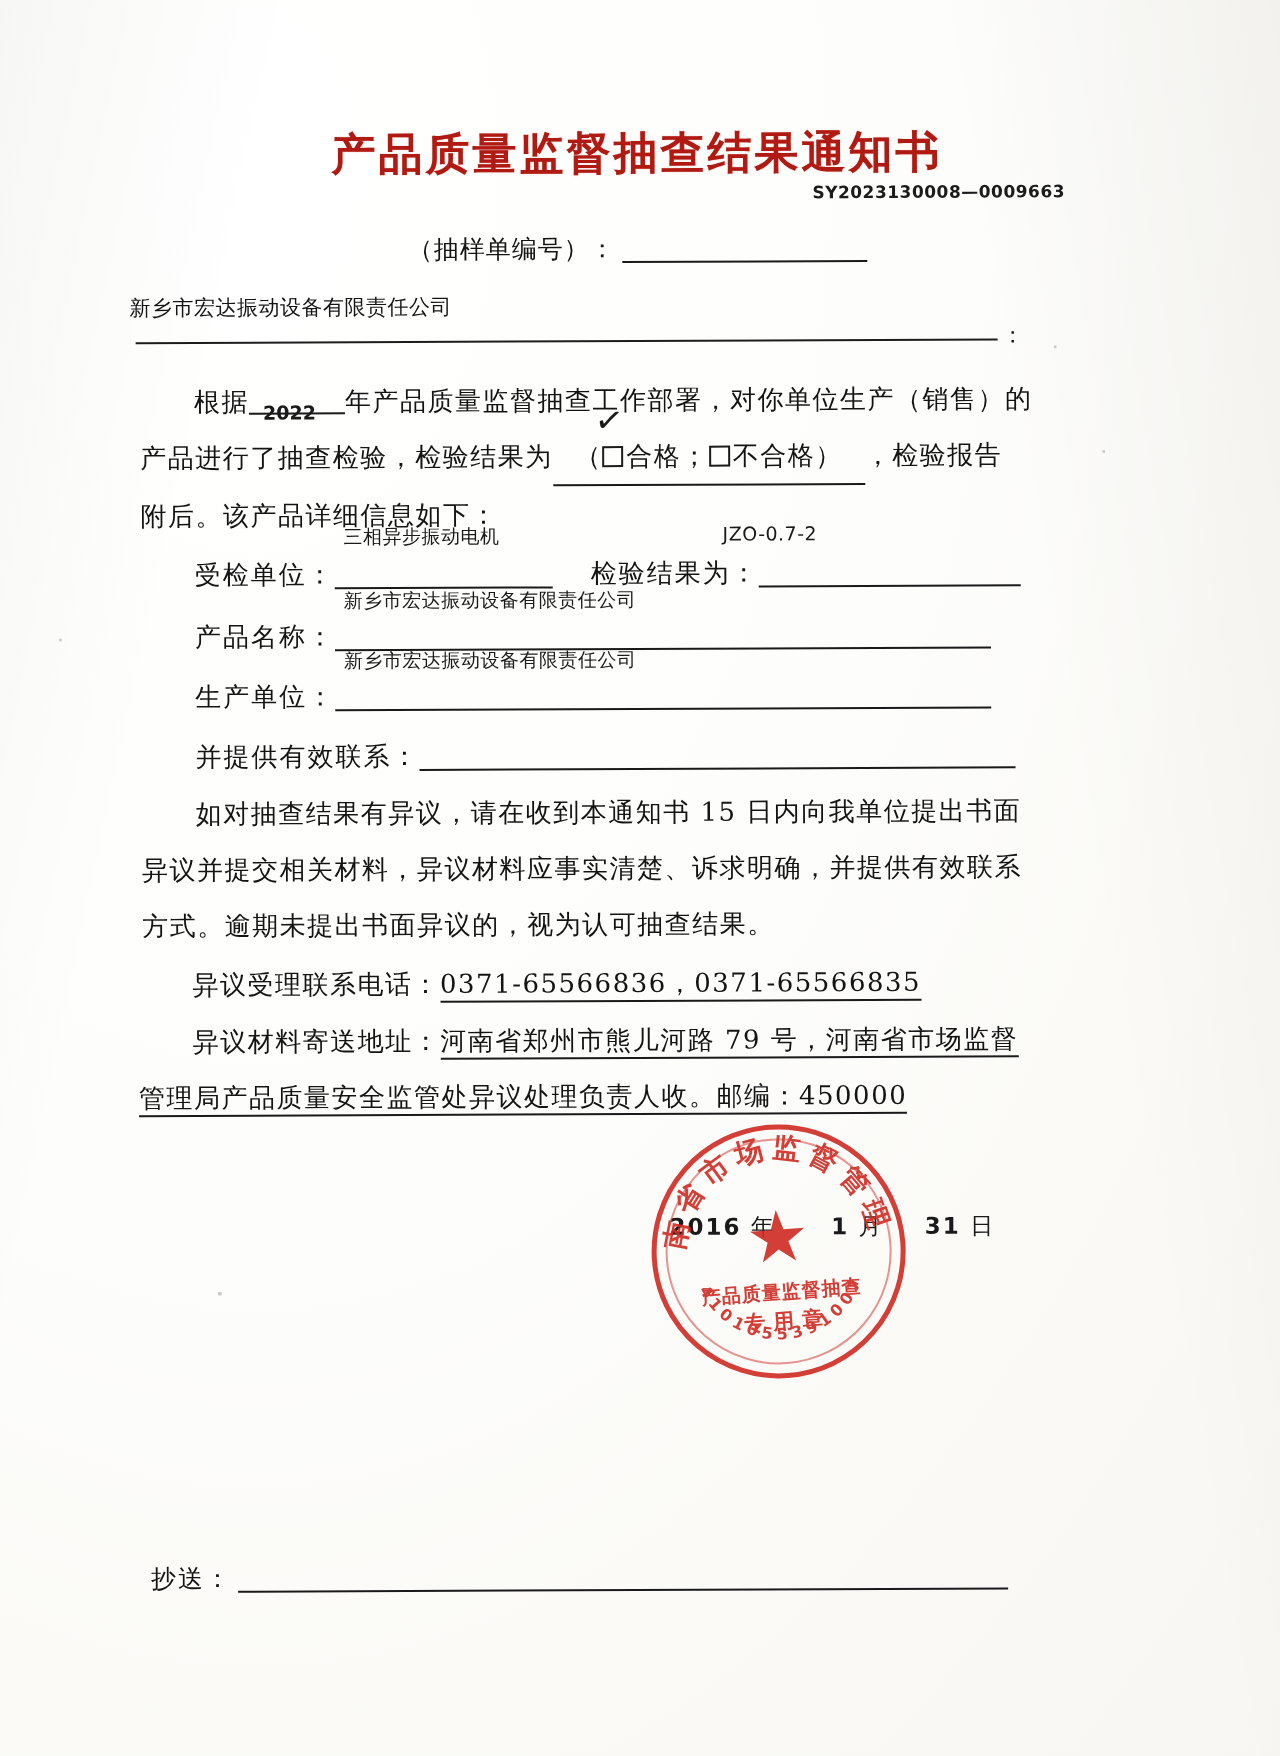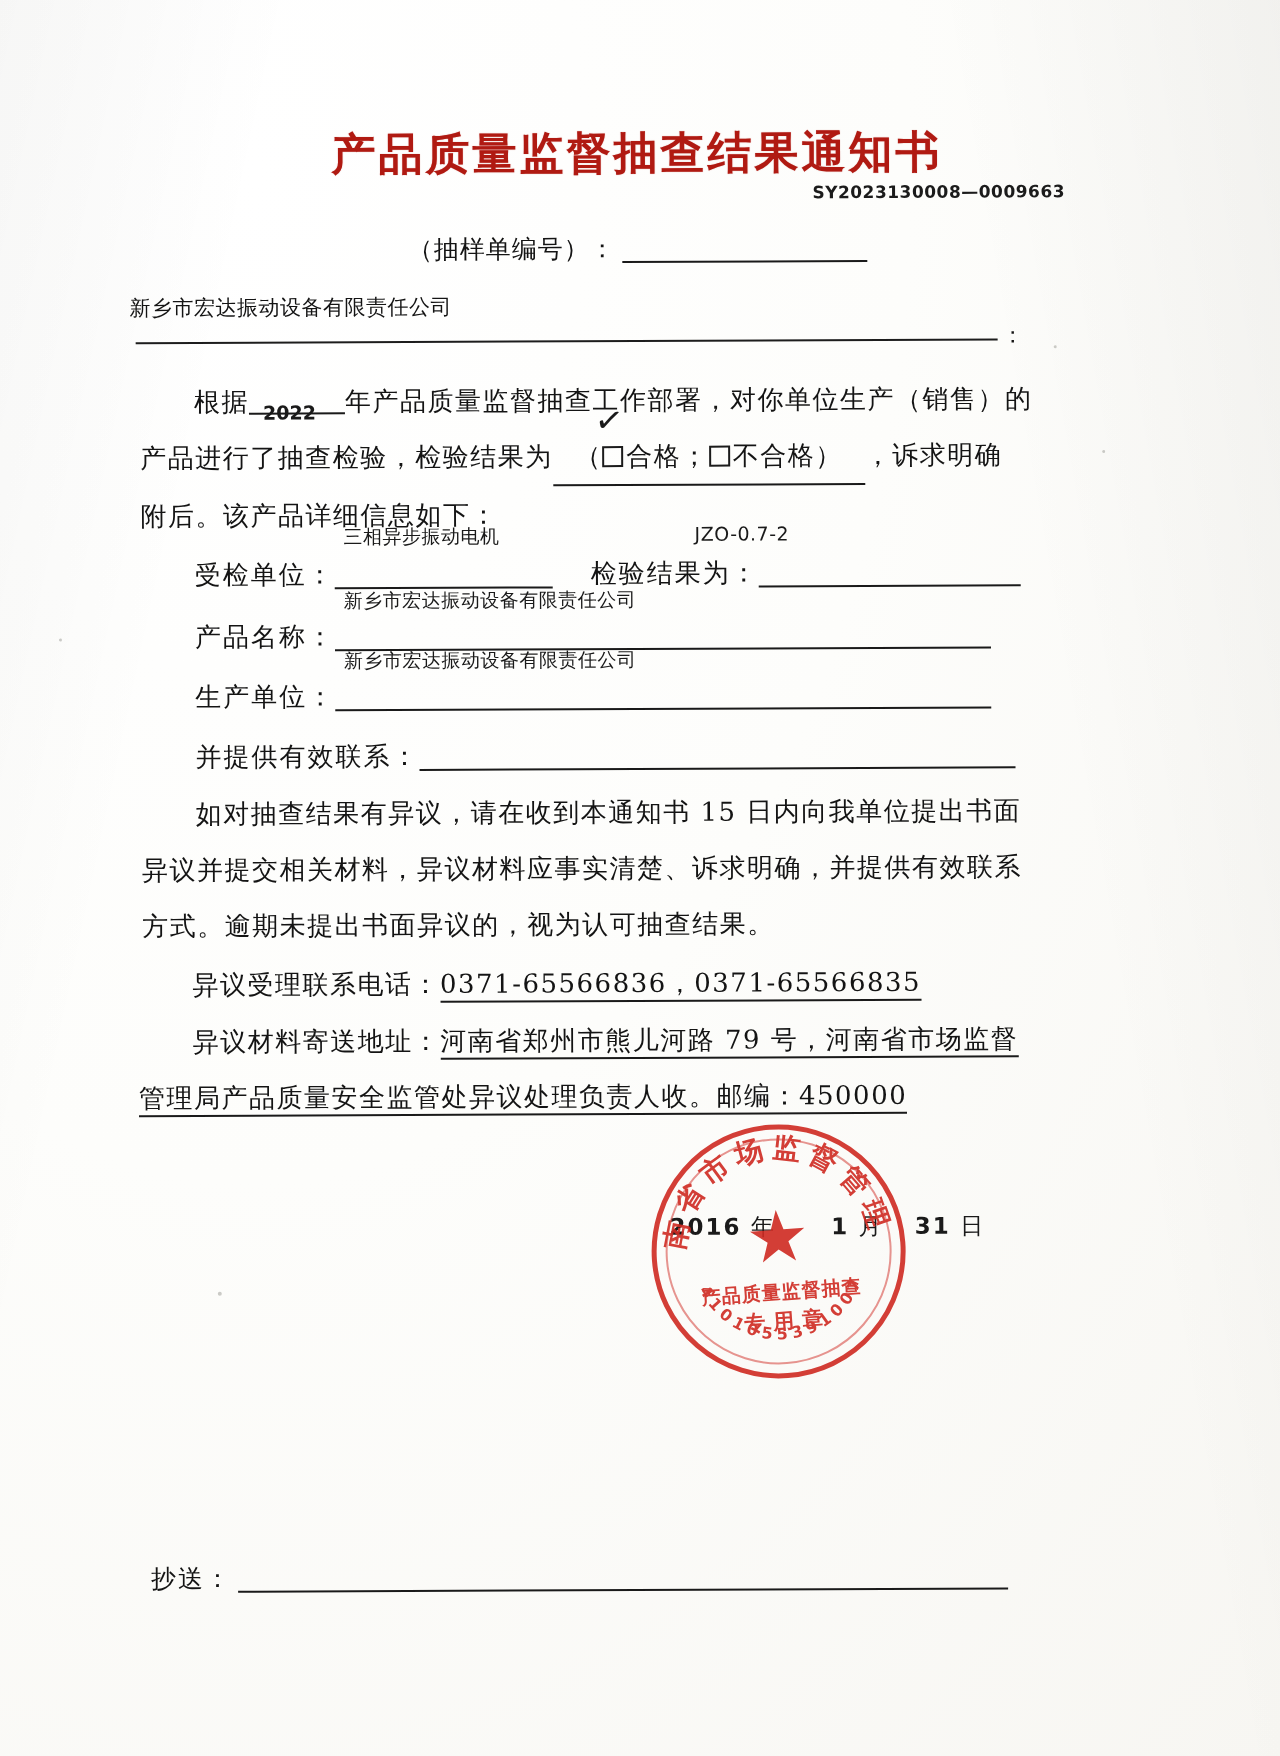--- a/index.html
+++ b/index.html
@@ -293,33 +293,33 @@
   <div class="sample-line">
     <span class="lbl">（抽样单编号）：</span><span class="rule"></span>
   </div>
 
   <div class="addressee">新乡市宏达振动设备有限责任公司</div>
   <div class="addressee-rule"></div>
   <div class="colon-mark">：</div>
 
   <div class="p p1">
     <span class="indent"></span><span>根据</span><span class="blank-year"><span class="hand-year">2022</span></span><span>年产品质量监督抽查工作部署，对你单位生产（销售）的</span><br>
-    <span>产品进行了抽查检验，检验结果为</span><span class="result-blank"><span class="tick">✓</span><span>（</span><span class="cb"></span><span>合格；</span><span class="cb"></span><span>不合格）</span></span><span>，诉求明确</span><br>
+    <span>产品进行了抽查检验，检验结果为</span><span class="result-blank"><span class="tick">✓</span><span>（</span><span class="cb"></span><span>合格；</span><span class="cb"></span><span>不合格）</span></span><span>，检验报告</span><br>
     <span>附后。该产品详细信息如下：</span>
   </div>
 
   <div class="field" style="left:196px; top:556px;">
     <span class="lab">受检单位：</span><span class="rule" style="width:218px;"></span>
   </div>
   <div class="hand" style="left:345px; top:523px;">三相异步振动电机</div>
 
   <div class="field" style="left:592px; top:556px;">
     <span class="lab">检验结果为：</span><span class="rule" style="width:262px;"></span>
   </div>
-  <div class="hand" style="left:696px; top:523px;">JZO-0.7-2</div>
+  <div class="hand" style="left:724px; top:523px;">JZO-0.7-2</div>
 
   <div class="field" style="left:196px; top:618px;">
     <span class="lab">产品名称：</span><span class="rule" style="width:656px;"></span>
   </div>
   <div class="hand" style="left:345px; top:587px;">新乡市宏达振动设备有限责任公司</div>
 
   <div class="field" style="left:196px; top:678px;">
     <span class="lab">生产单位：</span><span class="rule" style="width:656px;"></span>
   </div>
   <div class="hand" style="left:345px; top:647px;">新乡市宏达振动设备有限责任公司</div>
@@ -343,21 +343,21 @@
   </div>
   <div class="p p4b">
     <span class="uline">管理局产品质量安全监管处异议处理负责人收。邮编：450000</span>
   </div>
 
   <div class="date-row">
     <span class="num">2016</span>
     <span>年</span>
     <span class="num" style="margin-left:46px;">1</span>
     <span>月</span>
-    <span class="num" style="margin-left:22px;">31</span>
+    <span class="num" style="margin-left:32px;">31</span>
     <span>日</span>
   </div>
 
   <div class="stamp">
     <div class="stamp-inner">
       <svg width="244" height="244" viewBox="0 0 244 244">
         <defs>
           <path id="arcTop" d="M 28 122 A 94 94 0 0 1 216 122" fill="none"></path>
           <path id="arcBottom" d="M 34 122 A 88 88 0 0 0 210 122" fill="none"></path>
         </defs>

